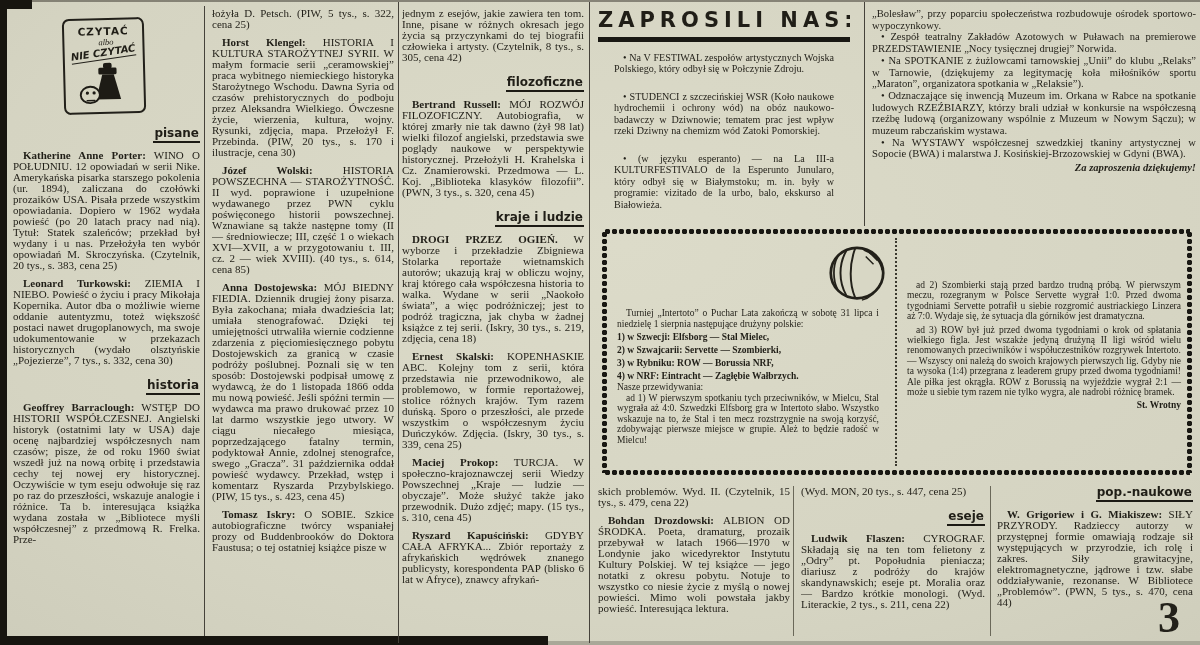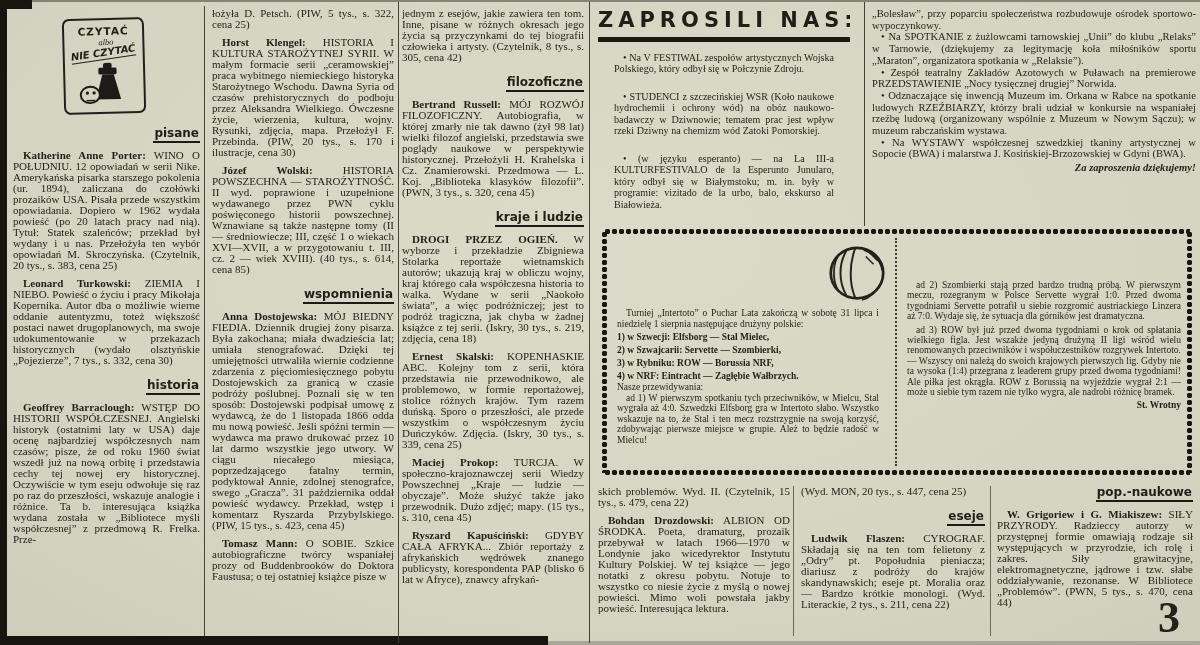--- a/index.html
+++ b/index.html
@@ -104,23 +104,22 @@
     <p class="entry"><b>Katherine Anne Porter:</b> <span>WINO O POŁUDNIU. 12 opowiadań w serii Nike. Amerykańska pisarka starszego pokolenia (ur. 1894), zaliczana do czołówki prozaików USA. Pisała przede wszystkim opowiadania. Dopiero w 1962 wydała powieść (po 20 latach pracy nad nią). Tytuł: Statek szaleńców; przekład był wydany i u nas. Przełożyła ten wybór opowiadań M. Skroczyńska. (Czytelnik, 20 tys., s. 383, cena 25)</span></p>
     <p class="entry"><b>Leonard Turkowski:</b> <span>ZIEMIA I NIEBO. Powieść o życiu i pracy Mikołaja Kopernika. Autor dba o możliwie wierne oddanie autentyzmu, toteż większość postaci nawet drugoplanowych, ma swoje udokumentowanie w przekazach historycznych (wydało olsztyńskie „Pojezierze”, 7 tys., s. 332, cena 30)</span></p>
     <div class="seclabel"><span>historia</span></div>
     <p class="entry"><b>Geoffrey Barraclough:</b> <span>WSTĘP DO HISTORII WSPÓŁCZESNEJ. Angielski historyk (ostatnimi laty w USA) daje ocenę najbardziej współczesnych nam czasów; pisze, że od roku 1960 świat wszedł już na nową orbitę i przedstawia cechy tej nowej ery historycznej. Oczywiście w tym eseju odwołuje się raz po raz do przeszłości, wskazuje analogie i różnice. Ta b. interesująca książka wydana została w „Bibliotece myśli współczesnej” z przedmową R. Frelka. Prze-</span></p>
   </div>
 
   <div class="col" style="left:212px;top:4px;width:182px;height:634px;">
     <p class="entry cont">łożyła D. Petsch. (PIW, 5 tys., s. 322, cena 25)</p>
     <p class="entry"><b>Horst Klengel:</b> <span>HISTORIA I KULTURA STAROŻYTNEJ SYRII. W małym formacie serii „ceramowskiej” praca wybitnego niemieckiego historyka Starożytnego Wschodu. Dawna Syria od czasów prehistorycznych do podboju przez Aleksandra Wielkiego. Ówczesne życie, wierzenia, kultura, wojny. Rysunki, zdjęcia, mapa. Przełożył F. Przebinda. (PIW, 20 tys., s. 170 i ilustracje, cena 30)</span></p>
     <p class="entry"><b>Józef Wolski:</b> <span>HISTORIA POWSZECHNA — STAROŻYTNOŚĆ. II wyd. poprawione i uzupełnione wydawanego przez PWN cyklu poświęconego historii powszechnej. Wznawiane są także następne tomy (II — średniowiecze; III, część 1 o wiekach XVI—XVII, a w przygotowaniu t. III, cz. 2 — wiek XVIII). (40 tys., s. 614, cena 85)</span></p>
-    <div class="seclabel"><span>wspomnienia</span></div>
     <p class="entry"><b>Anna Dostojewska:</b> <span>MÓJ BIEDNY FIEDIA. Dziennik drugiej żony pisarza. Była zakochana; miała dwadzieścia lat; umiała stenografować. Dzięki tej umiejętności utrwaliła wiernie codzienne zdarzenia z pięciomiesięcznego pobytu Dostojewskich za granicą w czasie podróży poślubnej. Poznali się w ten sposób: Dostojewski podpisał umowę z wydawcą, że do 1 listopada 1866 odda mu nową powieść. Jeśli spóźni termin — wydawca ma prawo drukować przez 10 lat darmo wszystkie jego utwory. W ciągu niecałego miesiąca, poprzedzającego fatalny termin, podyktował Annie, zdolnej stenografce, swego „Gracza”. 31 października oddał powieść wydawcy. Przekład, wstęp i komentarz Ryszarda Przybylskiego. (PIW, 15 tys., s. 423, cena 45)</span></p>
-    <p class="entry"><b>Tomasz Mann:</b> <span>O SOBIE. Szkice autobiograficzne twórcy wspaniałej prozy od Buddenbrooków do Doktora Faustusa; o tej ostatniej książce pisze w</span></p>
+    <p class="entry"><b>Tomasz Iskry:</b> <span>O SOBIE. Szkice autobiograficzne twórcy wspaniałej prozy od Buddenbrooków do Doktora Faustusa; o tej ostatniej książce pisze w</span></p>
   </div>
 
   <div class="col" style="left:402px;top:4px;width:182px;height:634px;">
     <p class="entry cont">jednym z esejów, jakie zawiera ten tom. Inne, pisane w różnych okresach jego życia są przyczynkami do tej biografii człowieka i artysty. (Czytelnik, 8 tys., s. 305, cena 42)</p>
     <div class="seclabel"><span>filozoficzne</span></div>
     <p class="entry"><b>Bertrand Russell:</b> <span>MÓJ ROZWÓJ FILOZOFICZNY. Autobiografia, w której zmarły nie tak dawno (żył 98 lat) wielki filozof angielski, przedstawia swe poglądy naukowe w perspektywie historycznej. Przełożyli H. Krahelska i Cz. Znamierowski. Przedmowa — L. Koj. „Biblioteka klasyków filozofii”. (PWN, 3 tys., s. 320, cena 45)</span></p>
     <div class="seclabel"><span>kraje i ludzie</span></div>
     <p class="entry"><b>DROGI PRZEZ OGIEŃ.</b> <span>W wyborze i przekładzie Zbigniewa Stolarka reportaże wietnamskich autorów; ukazują kraj w obliczu wojny, kraj którego cała współczesna historia to walka. Wydane w serii „Naokoło świata”, a więc podróżniczej; jest to podróż tragiczna, jak chyba w żadnej książce z tej serii. (Iskry, 30 tys., s. 219, zdjęcia, cena 18)</span></p>
     <p class="entry"><b>Ernest Skalski:</b> <span>KOPENHASKIE ABC. Kolejny tom z serii, która przedstawia nie przewodnikowo, ale problemowo, w formie reportażowej, stolice różnych krajów. Tym razem duńską. Sporo o przeszłości, ale przede wszystkim o współczesnym życiu Duńczyków. Zdjęcia. (Iskry, 30 tys., s. 339, cena 25)</span></p>
     <p class="entry"><b>Maciej Prokop:</b> <span>TURCJA. W społeczno-krajoznawczej serii Wiedzy Powszechnej „Kraje — ludzie — obyczaje”. Może służyć także jako przewodnik. Dużo zdjęć; mapy. (15 tys., s. 310, cena 45)</span></p>
@@ -131,23 +130,23 @@
     <div class="inv-head">ZAPROSILI NAS:</div>
     <p class="first">• Na V FESTIWAL zespołów artystycznych Wojska Polskiego, który odbył się w Połczynie Zdroju.</p>
     <p>• STUDENCI z szczecińskiej WSR (Koło naukowe hydrochemii i ochrony wód) na obóz naukowo-badawczy w Dziwnowie; tematem prac jest wpływ rzeki Dziwny na chemizm wód Zatoki Pomorskiej.</p>
     <p>• (w języku esperanto) — na La III-a KULTURFESTIVALO de la Esperunto Junularo, który odbył się w Białymstoku; m. in. były w programie: vizitado de la urbo, balo, ekskurso al Białowieża.</p>
     <p>• Do Kielc (Klub MPiK) na WYSTAWĘ: Typografia kielecka 1818-1855.</p>
     <p>• Na otwarcie STADIONU SPORTOWEGO w Bukownie (pow. olkuski), gdzie klub sportowy</p>
   </div>
 
   <div class="col inv2" style="left:872px;top:8px;width:324px;height:218px;">
     <p class="noind">„Bolesław”, przy poparciu społeczeństwa rozbudowuje ośrodek sportowo-wypoczynkowy.</p>
+    <p>• Zespół teatralny Zakładów Azotowych w Puławach na premierowe PRZEDSTAWIENIE „Nocy tysięcznej drugiej” Norwida.</p>
     <p>• Na SPOTKANIE z żużlowcami tarnowskiej „Unii” do klubu „Relaks” w Tarnowie, (dziękujemy za legitymację koła miłośników sportu „Maraton”, organizatora spotkania w „Relaksie”).</p>
-    <p>• Zespół teatralny Zakładów Azotowych w Puławach na premierowe PRZEDSTAWIENIE „Nocy tysięcznej drugiej” Norwida.</p>
-    <p>• Odznaczające się inwencją Muzeum im. Orkana w Rabce na spotkanie ludowych RZEŹBIARZY, którzy brali udział w konkursie na wspaniałej rzeźbę ludową (organizowany wspólnie z Muzeum w Nowym Sączu); w muzeum rabczańskim wystawa.</p>
+    <p>• Odznaczające się inwencją Muzeum im. Orkana w Rabce na spotkanie ludowych RZEŹBIARZY, którzy brali udział w konkursie na współczesną rzeźbę ludową (organizowany wspólnie z Muzeum w Nowym Sączu); w muzeum rabczańskim wystawa.</p>
     <p>• Na WYSTAWY współczesnej szwedzkiej tkaniny artystycznej w Sopocie (BWA) i malarstwa J. Kosińskiej-Brzozowskiej w Gdyni (BWA).</p>
     <p class="thanks">Za zaproszenia dziękujemy!</p>
   </div>
 
   <div class="fbox">
     <div class="wavy w-top"></div>
     <div class="wavy w-bot"></div>
     <div class="wavy w-left"></div>
     <div class="wavy w-right"></div>
     <svg class="ball" viewBox="0 0 70 70">

